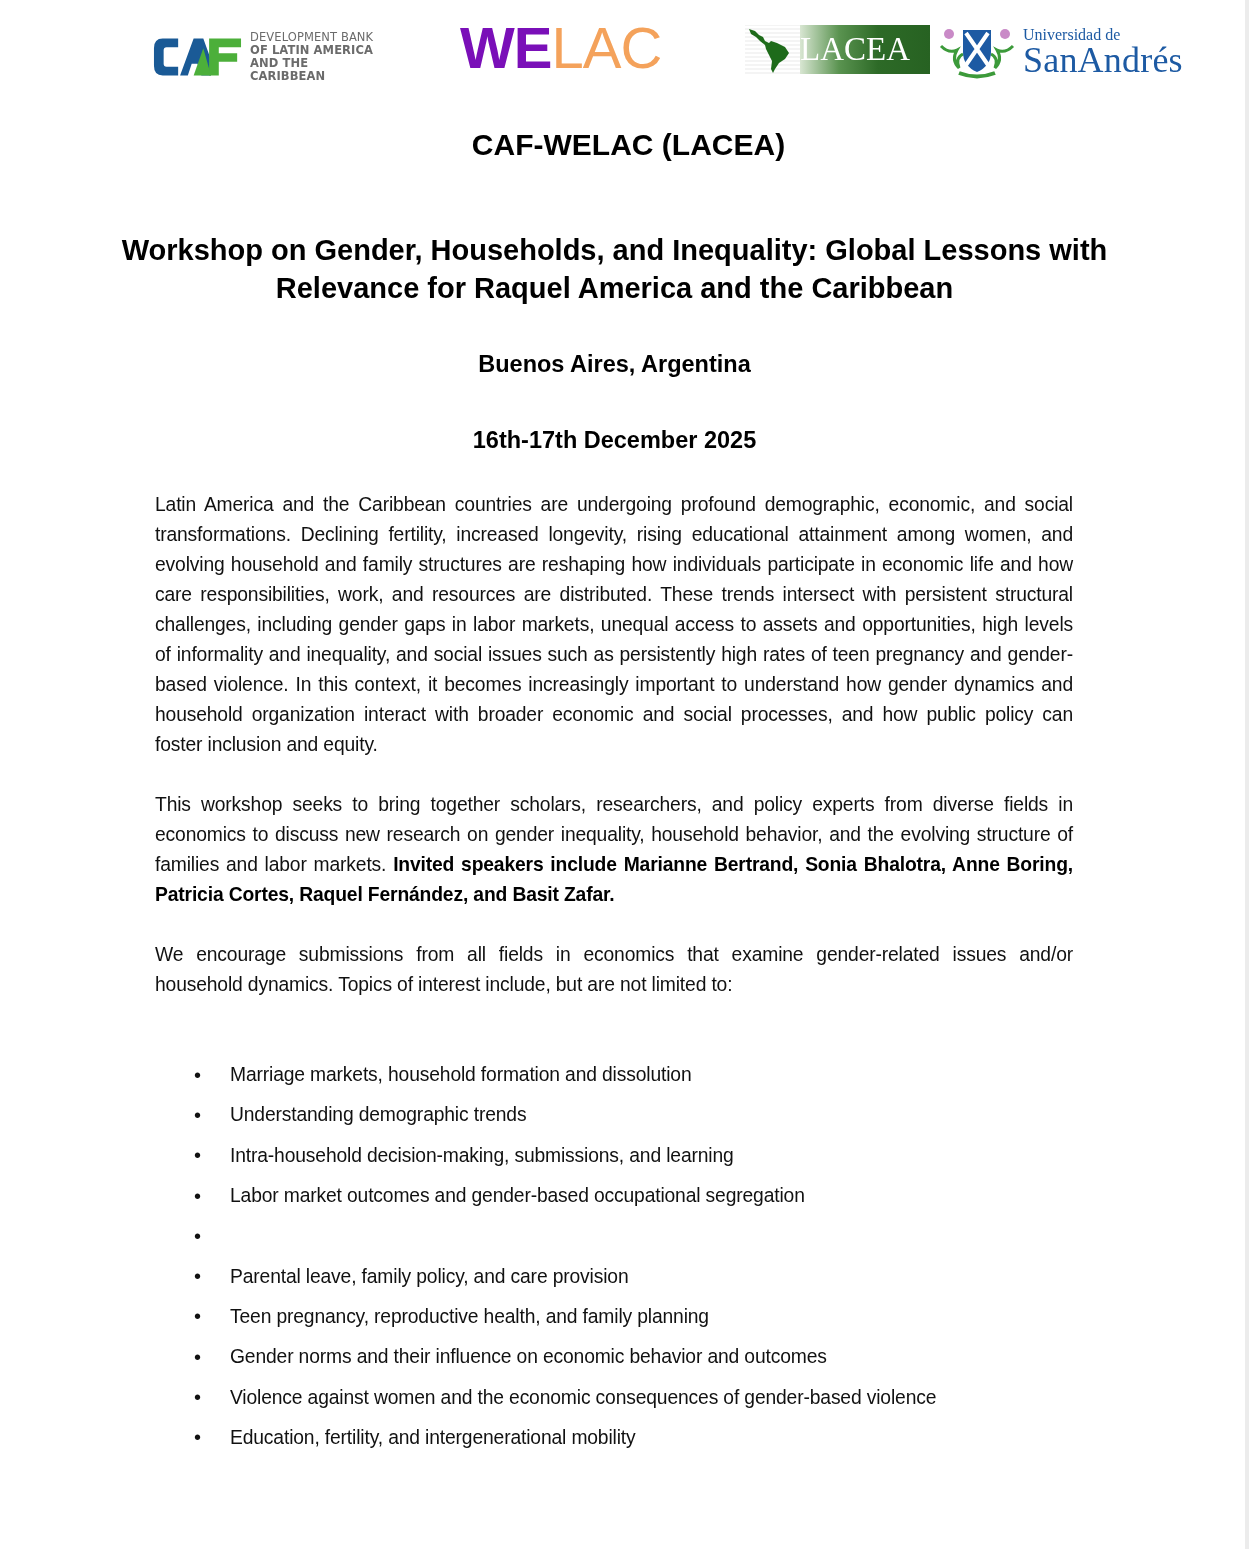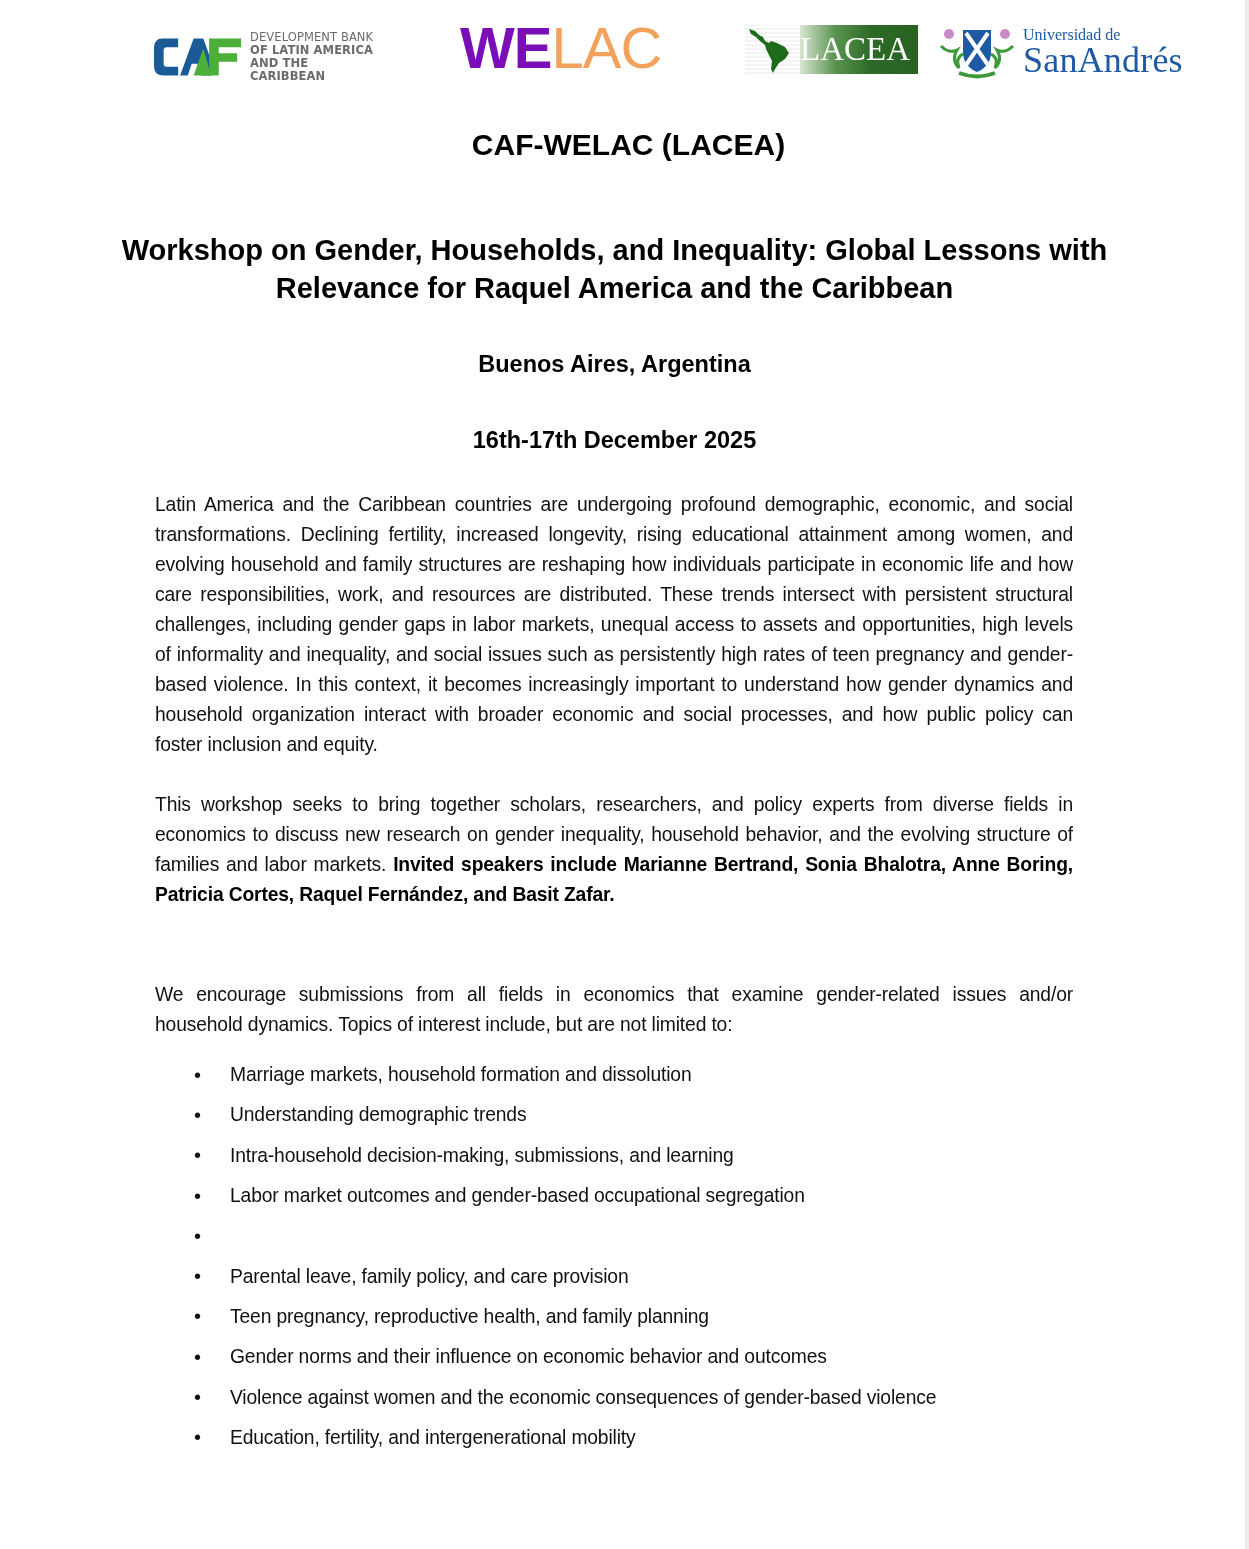--- a/index.html
+++ b/index.html
@@ -15,40 +15,40 @@
     .caf-text { margin-left: 8px; font-family: "DejaVu Sans", sans-serif; font-size: 11.5px; line-height: 13px; color: #6b6b6b; letter-spacing: 0.1px; }
     .caf-text .l1 { font-weight: normal; }
     .caf-text .l2, .caf-text .l3 { font-weight: bold; }
 
     .welac { left: 460px; top: 18px; height: 60px; font-family: "Liberation Sans", sans-serif; font-size: 58px; line-height: 60px; letter-spacing: -1px; }
     .welac .we { color: #7a0fb8; font-weight: bold; }
     .welac .lac { color: #f4a25b; font-weight: normal; }
 
     .lacea { left: 745px; top: 25px; width: 155px; height: 49px; display: flex; }
     .lacea-map { width: 55px; height: 49px; position: relative; background: repeating-linear-gradient(0deg,#f4f4f4 0 2px,#fff 2px 4px); }
-    .lacea-box { flex: 1; background: linear-gradient(90deg,#d8e6d2 0%, #5a9350 30%, #2d6a27 60%, #276222 100%); color: #fff; font-family: "Liberation Serif", serif; font-size: 33px; line-height: 49px; text-align: right; padding-right: 8px; }
+    .lacea-box { flex: 1; background: linear-gradient(90deg,#d8e6d2 0%, #5a9350 30%, #2d6a27 60%, #276222 100%); color: #fff; font-family: "Liberation Serif", serif; font-size: 33px; line-height: 49px; text-align: right; padding-right: 20px; }
 
     .udesa { left: 935px; top: 22px; width: 280px; height: 60px; display: flex; align-items: center; }
     .udesa-crest { width: 84px; height: 56px; position: relative; }
     .udesa-text { margin-left: 4px; color: #1d5aa3; font-family: "Liberation Serif", serif; }
     .udesa-text .u1 { font-size: 16px; line-height: 16px; }
     .udesa-text .u2 { font-size: 36px; line-height: 34px; letter-spacing: 0.2px; }
 
     
     .center { position: absolute; left: 0; width: 1229px; text-align: center; font-family: "Liberation Sans", sans-serif; font-weight: bold; color: #000; }
     .main-title { top: 125px; font-size: 30px; line-height: 40px; padding-left: 28px; }
     .sub-title { top: 231px; font-size: 29px; line-height: 38px; }
     .location { top: 347px; font-size: 23.5px; line-height: 34px; }
     .date { top: 423px; font-size: 23.5px; line-height: 34px; }
 
     
     .para { position: absolute; left: 155px; width: 918px; font-size: 19.3px; line-height: 30px; text-align: justify; color: #111; letter-spacing: -0.15px; }
     .p1 { top: 490px; }
     .p2 { top: 790px; }
-    .p3 { top: 940px; margin-top: 40px; }
+    .p3 { top: 940px; }
     .para b { font-weight: bold; color: #000; }
 
     .topics { position: absolute; left: 190px; top: 1055px; width: 900px; list-style: none; }
     .topics li { display: flex; height: 40.3px; align-items: center; font-size: 19.3px; color: #111; letter-spacing: -0.15px; }
     .bullet { width: 40px; display: inline-block; font-size: 20px; padding-left: 4px; }
   </style>
 </head>
 <body>
 
 <div class="page-edge"></div>

